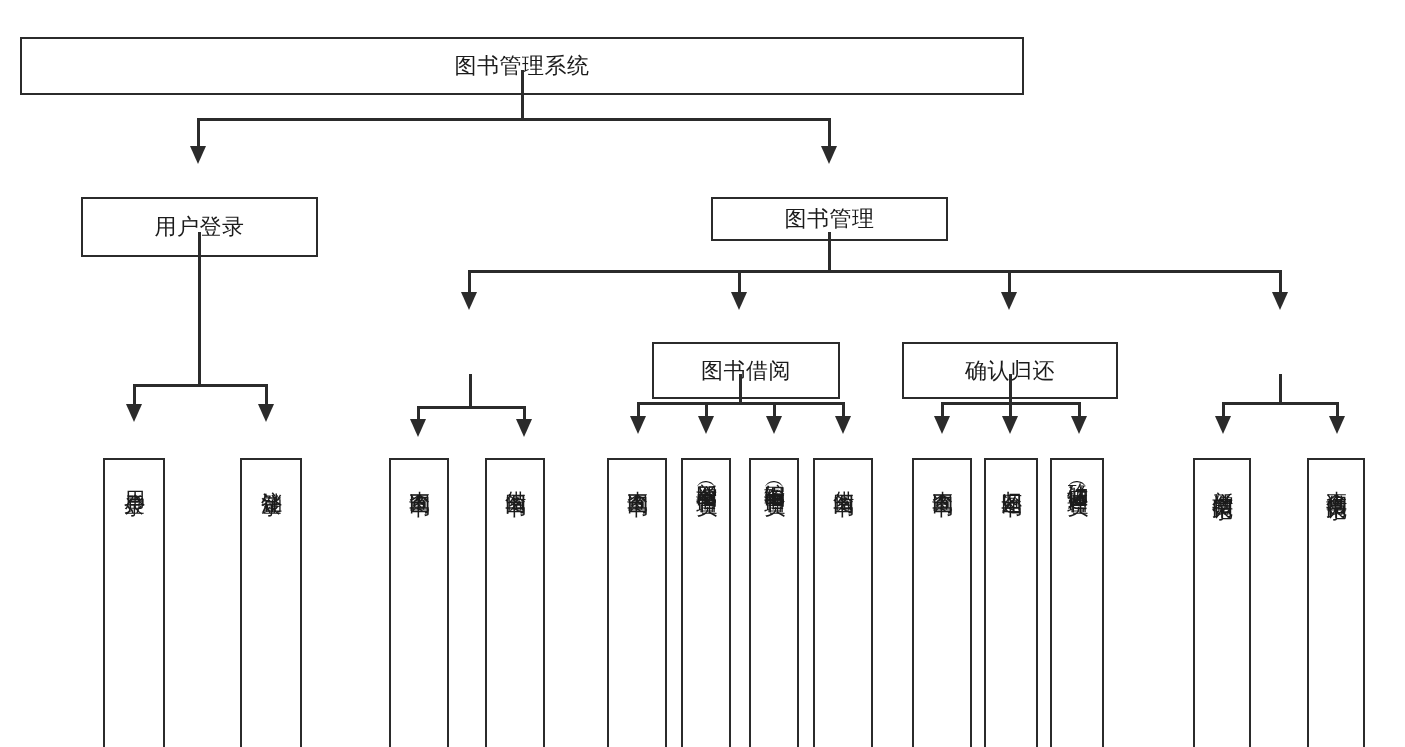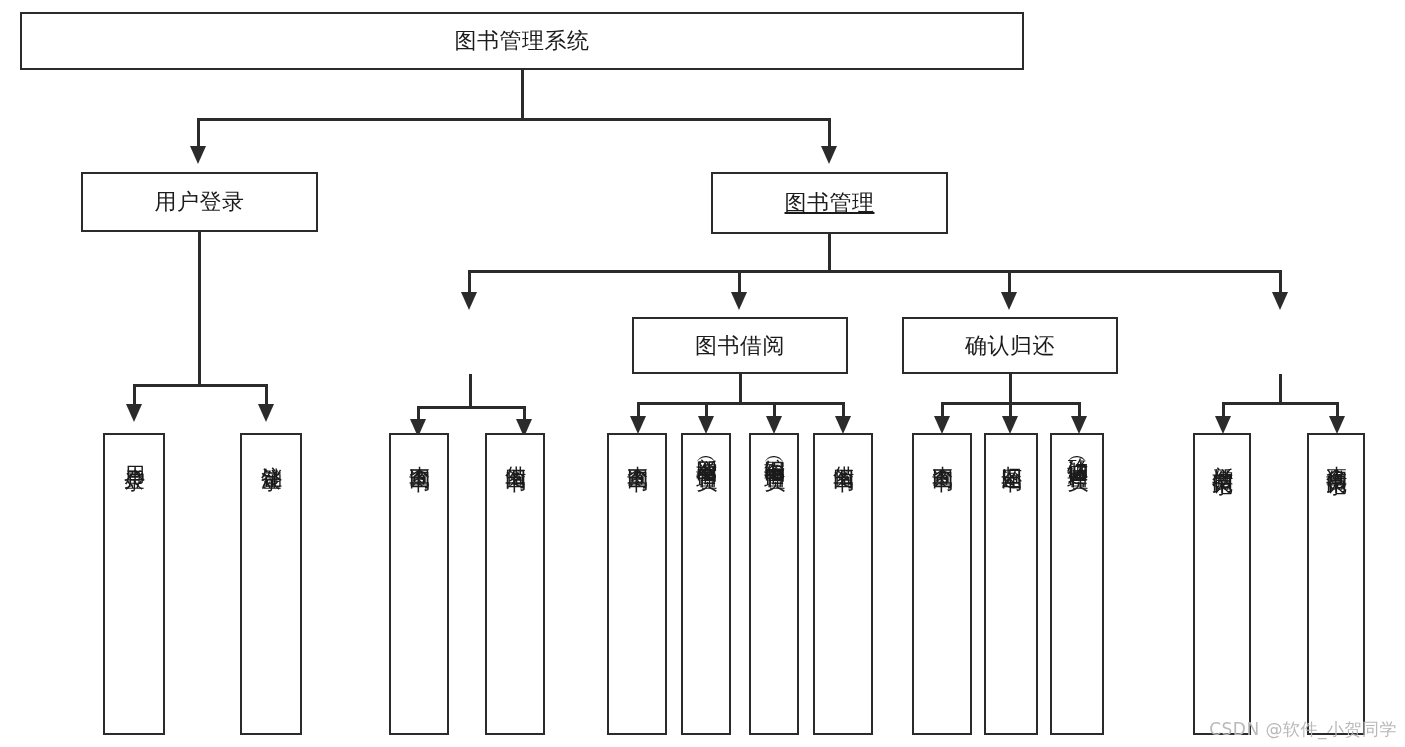--- a/index.html
+++ b/index.html
@@ -17,20 +17,21 @@
   
   .node{
     position:absolute;
     box-sizing:border-box;
     background:#ffffff;
     border:2.5px solid #2b2b2b;
     display:flex;
     align-items:center;
     justify-content:center;
     text-align:left;
+    margin-top:25px;
   }
   .node .label{
     font-size:22px;
     line-height:1.15;
     letter-spacing:0.5px;
     color:#1b1b1b;
     white-space:nowrap;
   }
   
   .leaf .label{
@@ -88,21 +89,21 @@
 
   <div class="ln v" style="left:197px;top:118px;width:3px;height:28px;"></div>
   <div class="arrow" style="left:190px;top:146px;"></div>
   <div class="ln v" style="left:828px;top:118px;width:3px;height:28px;"></div>
   <div class="arrow" style="left:821px;top:146px;"></div>
 
   <div class="node" style="left:81px;top:172px;width:237px;height:60px;">
     <span class="label">用户登录</span>
   </div>
 
-  <div class="node" style="left:711px;top:172px;width:237px;height:62px;text-decoration:underline;">
+  <div class="node" style="left:711px;top:172px;width:237px;height:44px;">
     <span class="label">图书管理</span>
   </div>
 
   <div class="ln v" style="left:198px;top:232px;width:3px;height:152px;"></div>
   <div class="ln h" style="left:133px;top:384px;width:134px;height:3px;"></div>
   <div class="ln v" style="left:133px;top:384px;width:3px;height:20px;"></div>
   <div class="arrow" style="left:126px;top:404px;"></div>
   <div class="ln v" style="left:265px;top:384px;width:3px;height:20px;"></div>
   <div class="arrow" style="left:258px;top:404px;"></div>
 
@@ -114,21 +115,21 @@
 
   <div class="ln v" style="left:738px;top:270px;width:3px;height:22px;"></div>
   <div class="arrow" style="left:731px;top:292px;"></div>
 
   <div class="ln v" style="left:1008px;top:270px;width:3px;height:22px;"></div>
   <div class="arrow" style="left:1001px;top:292px;"></div>
 
   <div class="ln v" style="left:1279px;top:270px;width:3px;height:22px;"></div>
   <div class="arrow" style="left:1272px;top:292px;"></div>
 
-  <div class="node" style="left:632px;top:317px;width:216px;height:57px;">
+  <div class="node" style="left:652px;top:317px;width:188px;height:57px;">
     <span class="label">图书借阅</span>
   </div>
   <div class="node" style="left:902px;top:317px;width:216px;height:57px;">
     <span class="label">确认归还</span>
   </div>
 
   <div class="ln v" style="left:469px;top:374px;width:3px;height:32px;"></div>
   <div class="ln h" style="left:417px;top:406px;width:109px;height:3px;"></div>
   <div class="ln v" style="left:417px;top:406px;width:3px;height:13px;"></div>
   <div class="arrow" style="left:410px;top:419px;"></div>
@@ -199,15 +200,14 @@
     <span class="label">确认归还（管理员）</span>
   </div>
 
   <div class="node leaf" style="left:1193px;top:433px;width:58px;height:302px;">
     <span class="label">新增借阅记录</span>
   </div>
   <div class="node leaf" style="left:1307px;top:433px;width:58px;height:302px;">
     <span class="label">查询借阅记录</span>
   </div>
 
-  <div id="watermark">CSDN @软件_小贺同学</div>
 
 </div>
 
 </body></html>

